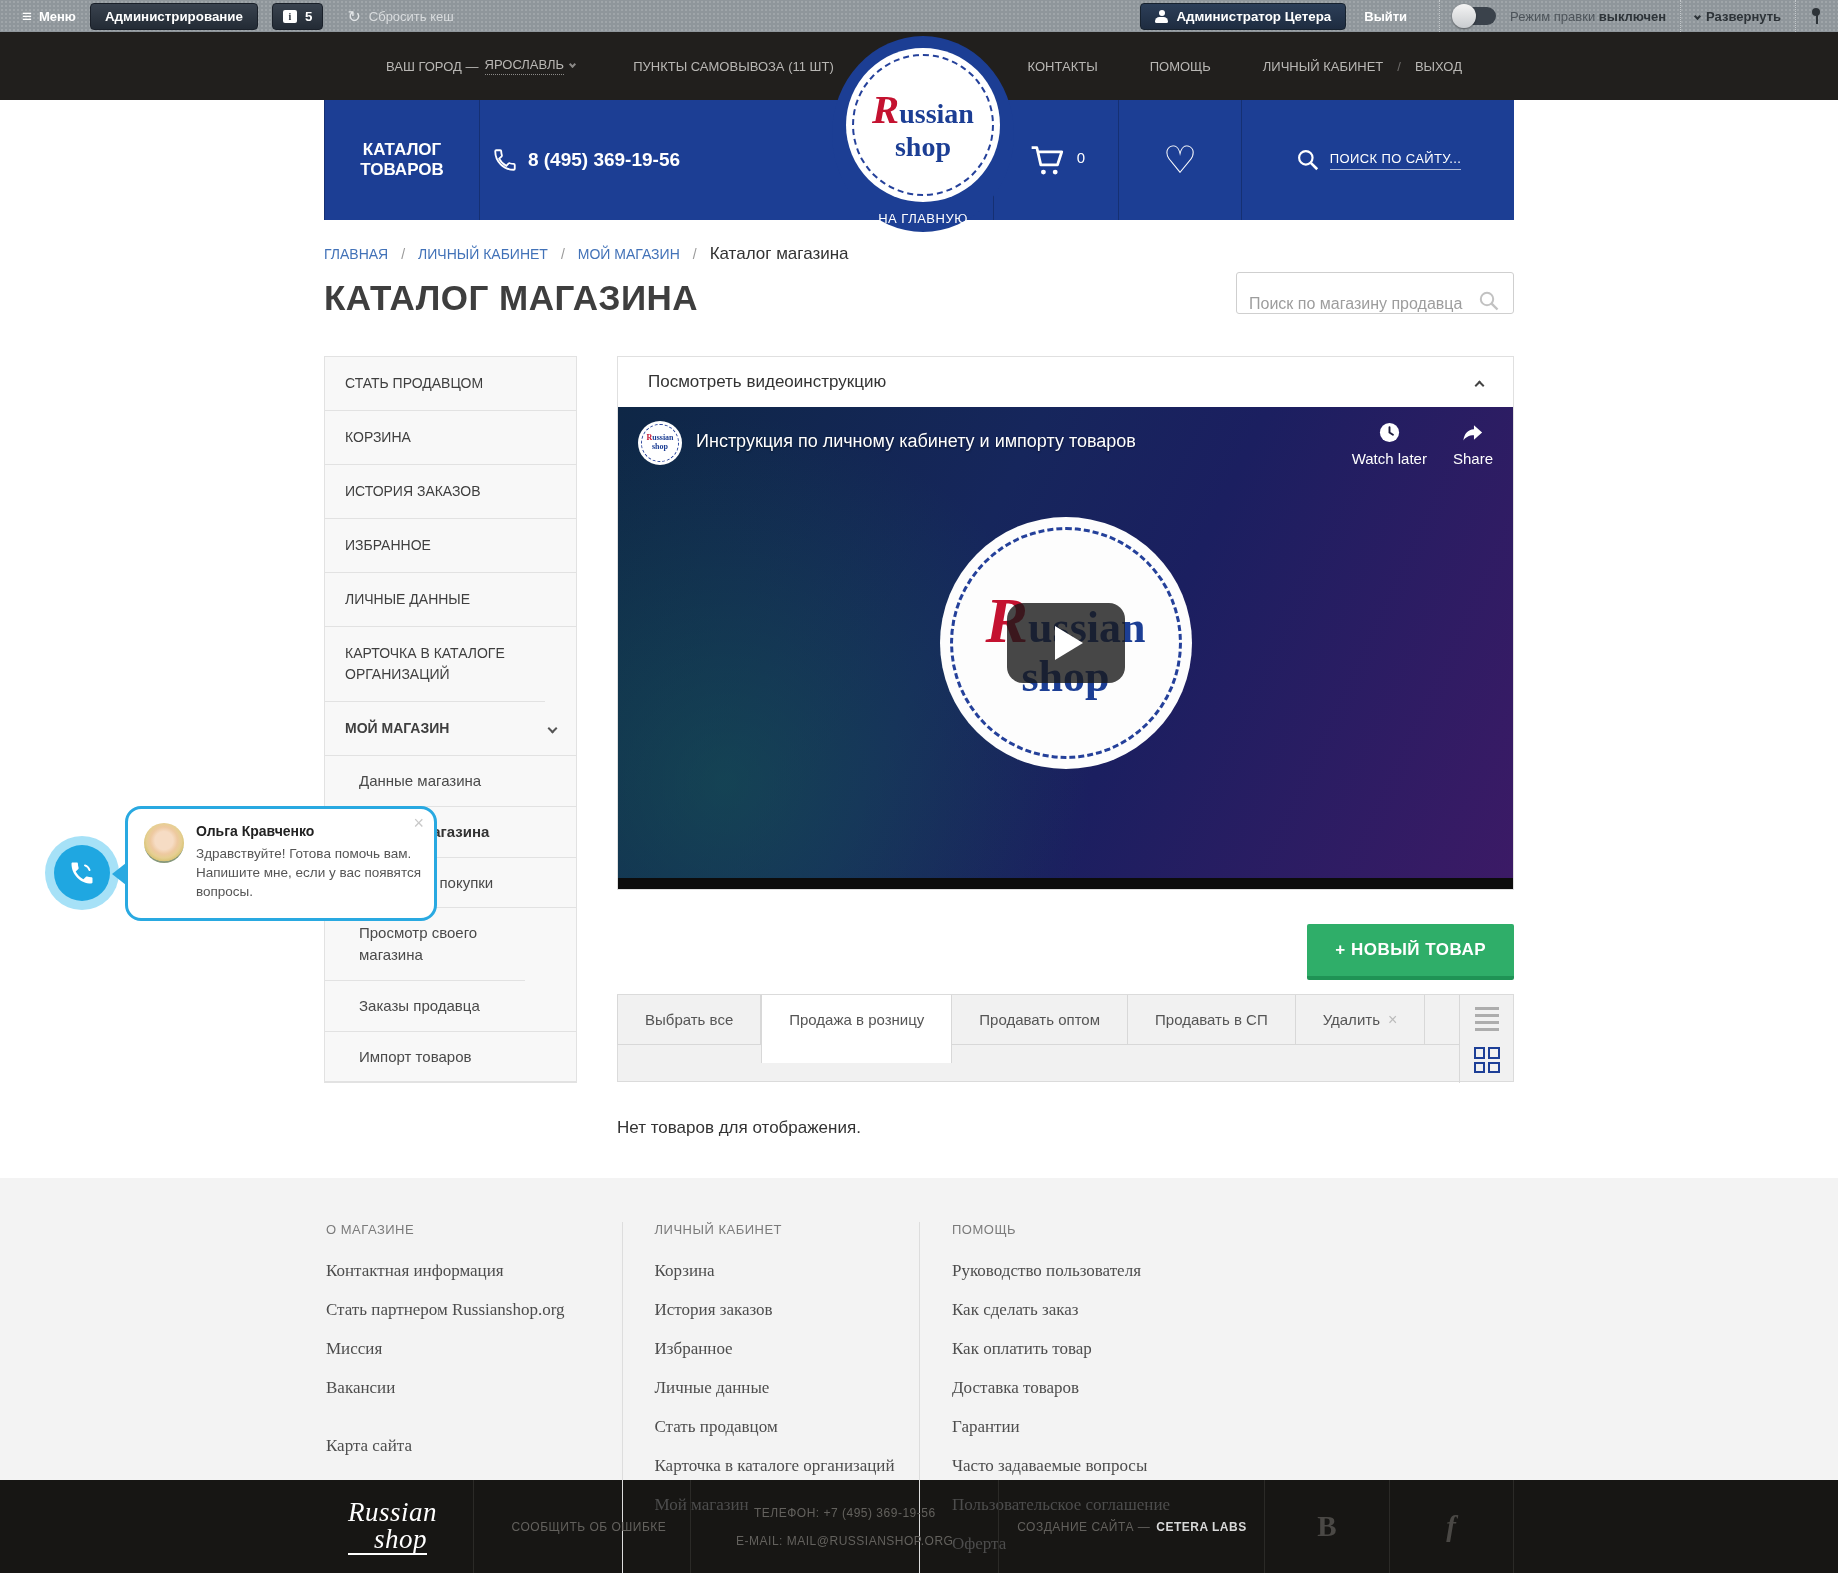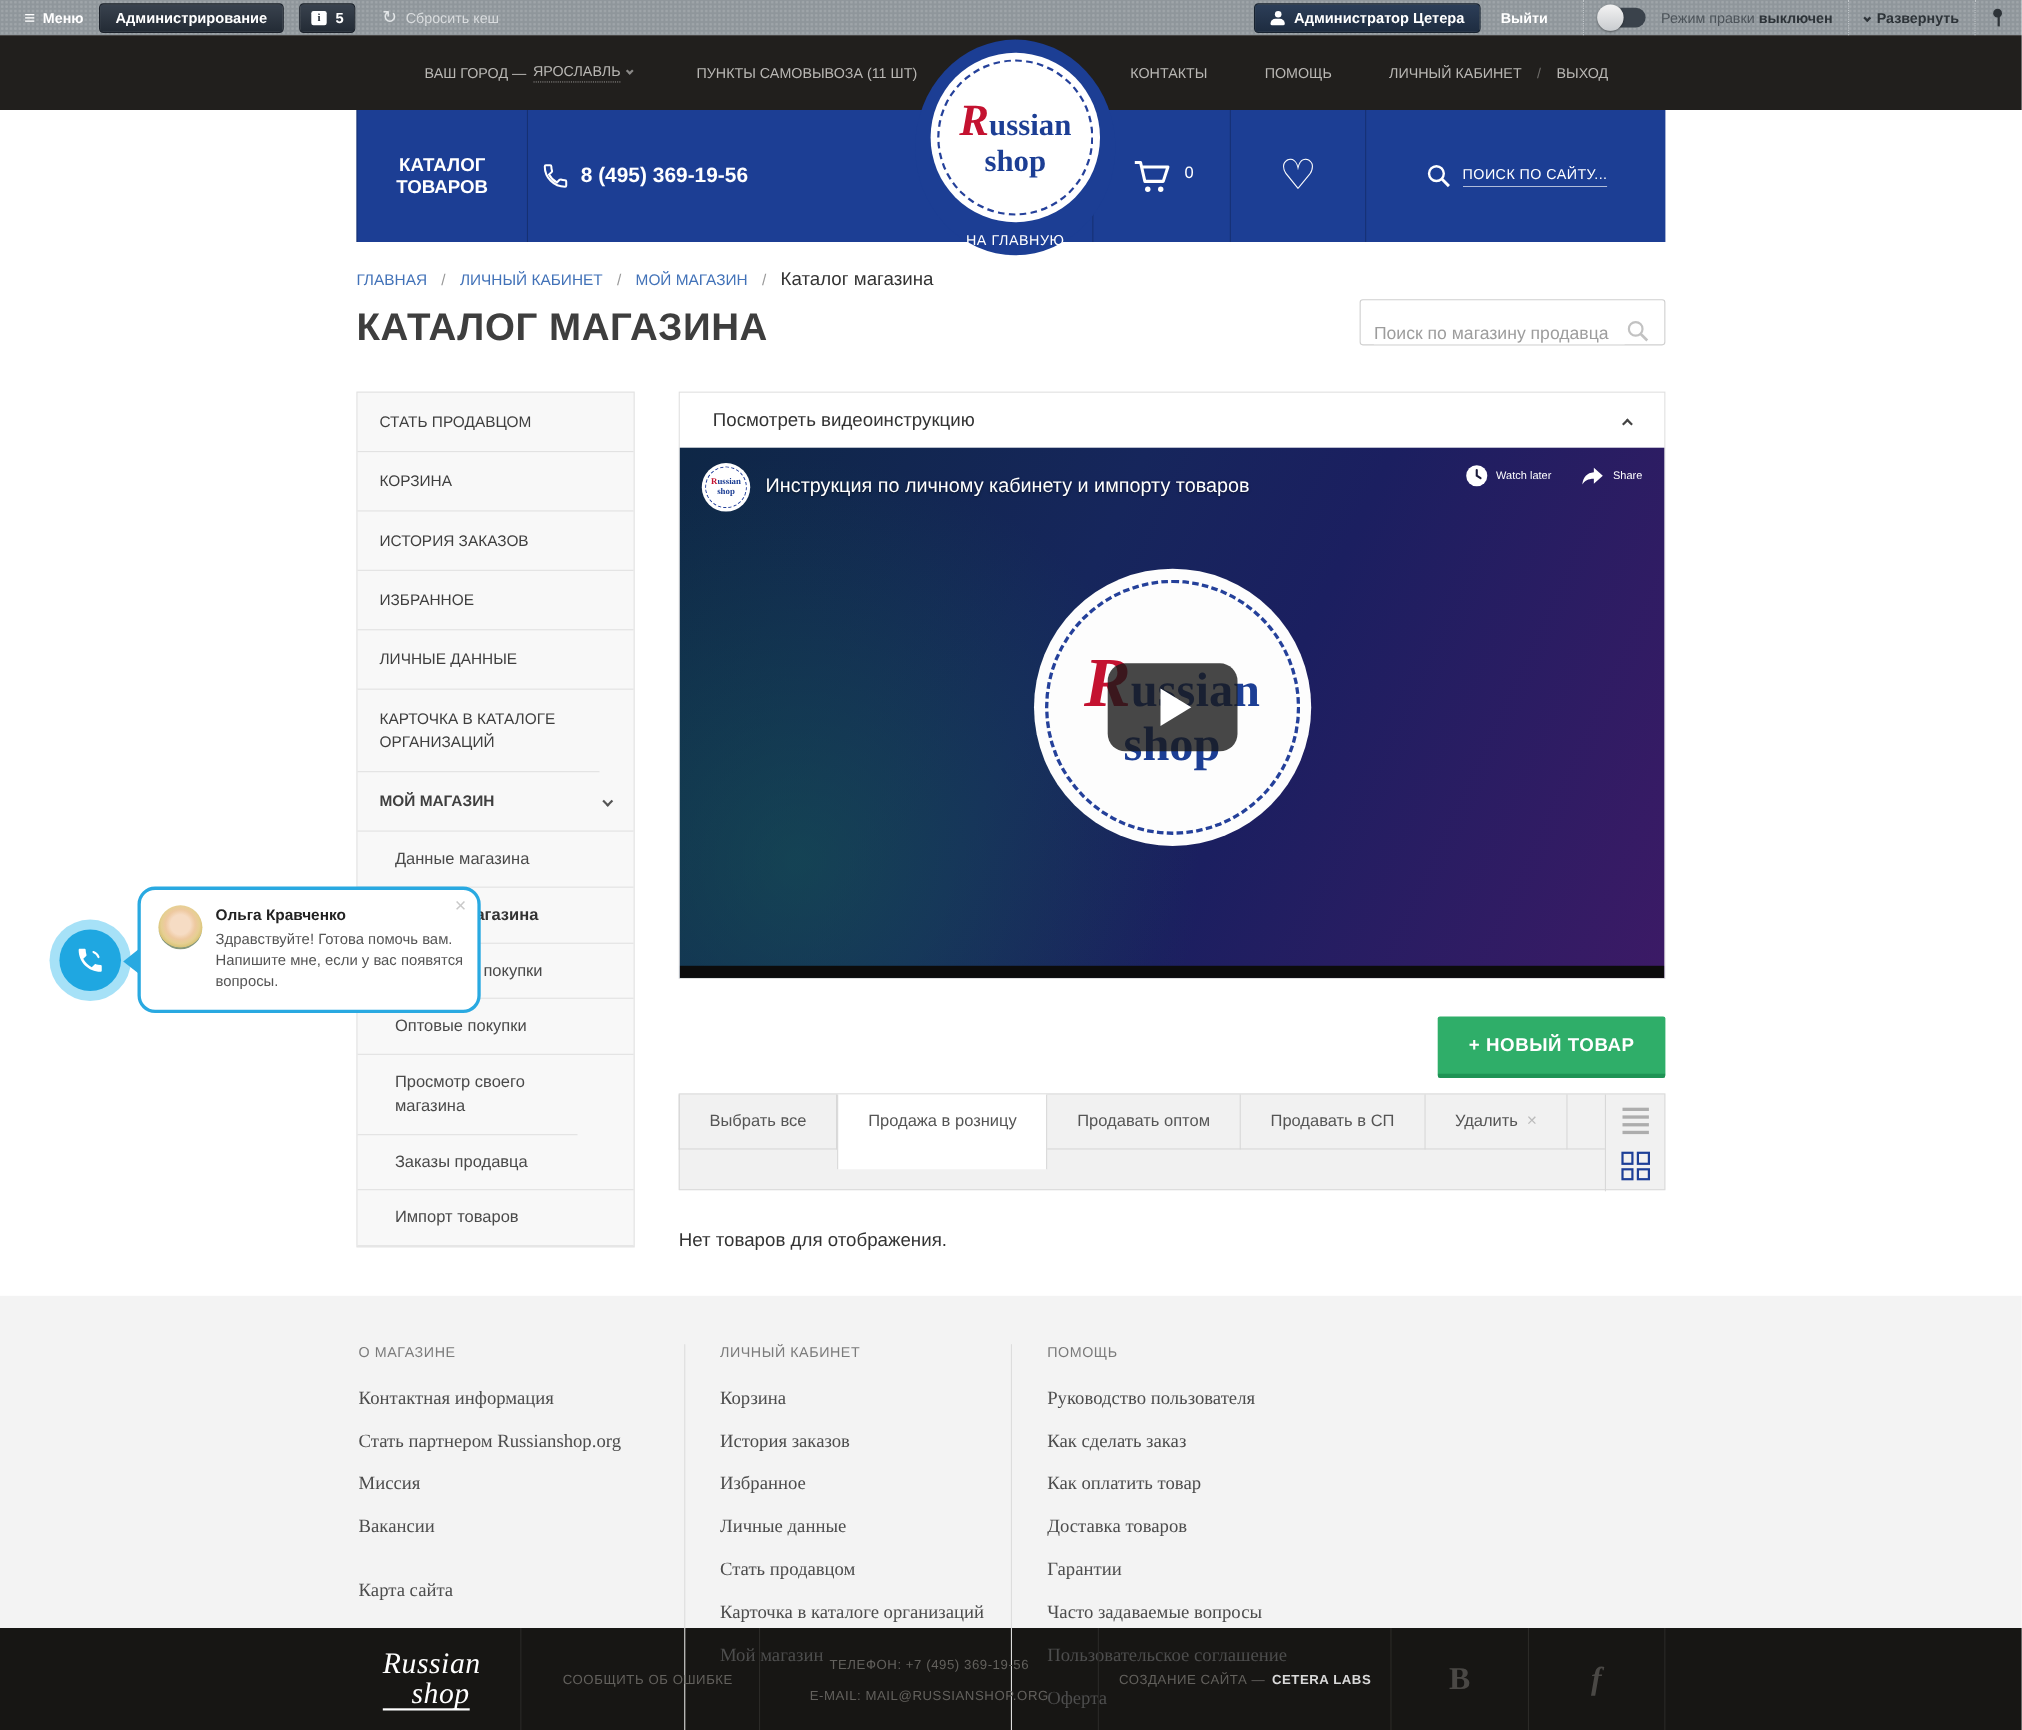--- a/index.html
+++ b/index.html
@@ -106,21 +106,21 @@
   .video::before { content:""; position:absolute; inset:0;
     background:radial-gradient(circle at 12% 78%, rgba(22,95,84,.5), transparent 42%); }
   .yt-top { position:absolute; top:0; left:0; right:0; display:flex; align-items:flex-start; padding:14px 20px; z-index:3; }
   .yt-avatar { width:44px; height:44px; border-radius:50%; background:#fff; position:relative; flex:0 0 44px; cursor:pointer; }
   .yt-avatar::before { content:""; position:absolute; inset:3px; border:1px dashed #24409a; border-radius:50%; }
   .yt-avatar .mini { position:absolute; inset:0; display:flex; flex-direction:column; align-items:center; justify-content:center;
     font:bold 8px/1.1 "Liberation Serif",serif; color:#1c3e94; }
   .yt-avatar .mini .l1::first-letter { color:#c41230; }
   .yt-title { color:#fff; font-size:18px; margin:10px 0 0 14px; cursor:pointer; text-shadow:0 1px 2px rgba(0,0,0,.5); }
   .yt-actions { margin-left:auto; display:flex; gap:26px; }
-  .yt-act { display:flex; align-items:center; gap:6px; color:#fff; font-size:10px; cursor:pointer; }
+  .yt-act { display:flex; flex-direction:column; align-items:center; gap:6px; color:#fff; font-size:15px; cursor:pointer; }
   .yt-center-logo { position:absolute; left:50%; top:49%; transform:translate(-50%,-50%); width:252px; height:252px;
     border-radius:50%; background:#fdfdfd; z-index:1; }
   .yt-center-logo::before { content:""; position:absolute; inset:10px; border:3px dashed #24409a; border-radius:50%; }
   .yt-center-logo .logo-txt { font-size:44px; }
   .play-btn { position:absolute; left:50%; top:49%; transform:translate(-50%,-50%); width:118px; height:80px;
     background:rgba(25,25,25,.8); border-radius:16px; z-index:2; display:flex; align-items:center; justify-content:center; cursor:pointer; }
   .play-tri { width:0; height:0; border-left:28px solid #fff; border-top:17px solid transparent; border-bottom:17px solid transparent; margin-left:6px; }
   .video-caption { position:absolute; left:0; right:0; bottom:86px; text-align:center; z-index:2;
     font-family:"Liberation Serif", serif; font-size:44px; color:#d9e7ea; text-shadow:0 2px 4px rgba(0,0,0,.6); }
   .yt-strip { position:absolute; left:0; right:0; bottom:0; height:11px; background:#0c0c0c; z-index:3; }
@@ -330,21 +330,20 @@
       <div class="sb-item">ИЗБРАННОЕ</div>
       <div class="sb-item">ЛИЧНЫЕ ДАННЫЕ</div>
       <div class="sb-item" style="width:220px;">КАРТОЧКА В КАТАЛОГЕ ОРГАНИЗАЦИЙ</div>
       <div class="sb-item sb-head">
         <span>МОЙ МАГАЗИН</span>
         <span class="chev"></span>
       </div>
       <div class="sb-sub">Данные магазина</div>
       <div class="sb-sub active">Каталог магазина</div>
       <div class="sb-sub">Розничные покупки</div>
-      <div class="sb-sub">Оптовые покупки</div>
       <div class="sb-sub" style="width:200px;">Просмотр своего магазина</div>
       <div class="sb-sub">Заказы продавца</div>
       <div class="sb-sub">Импорт товаров</div>
     </div>
 
     <div class="content-col">
       <div class="video-box">
         <div class="vb-head">
           <span>Посмотреть видеоинструкцию</span>
           <span class="chev up" style="transform:rotate(-135deg); margin-top:6px;"></span>

